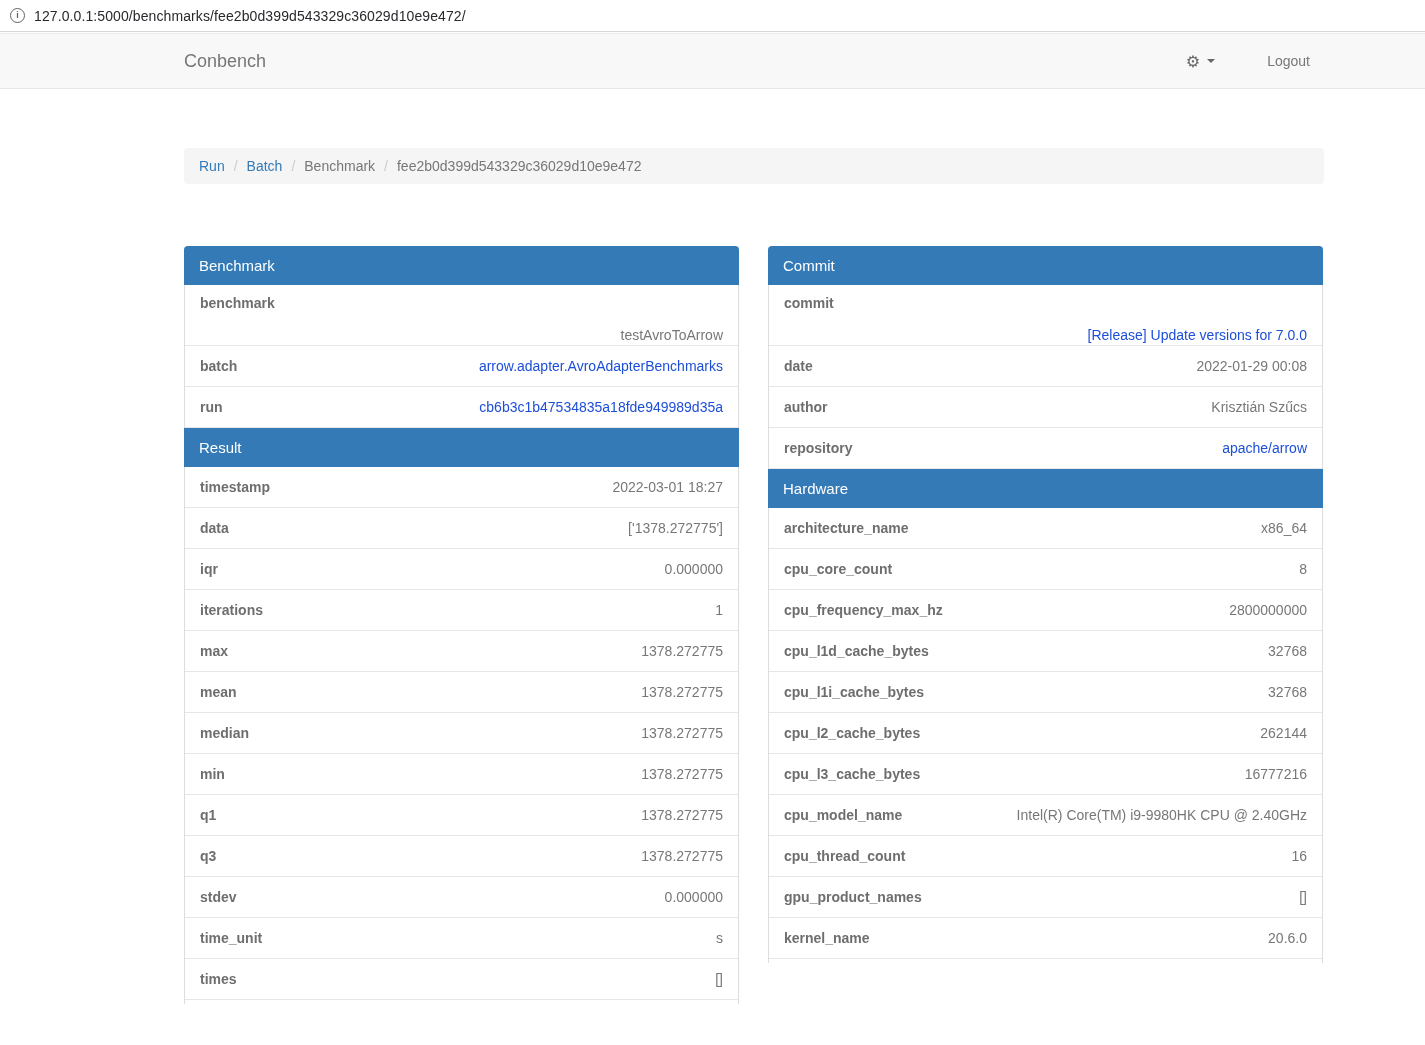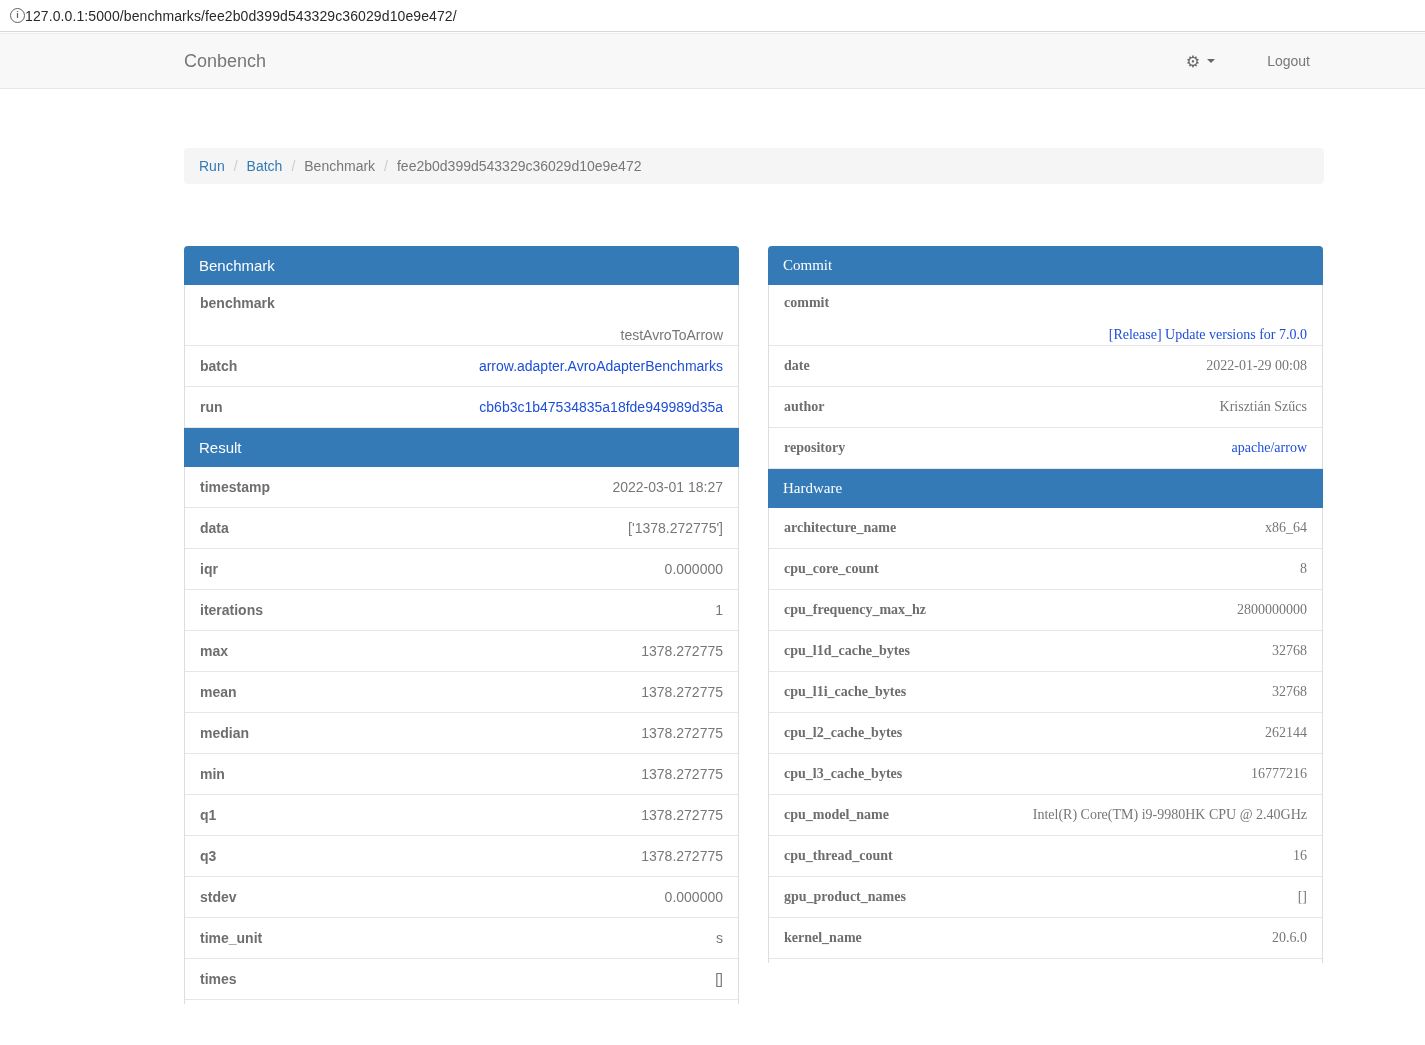--- a/index.html
+++ b/index.html
@@ -6,21 +6,21 @@
   html,body { width:1425px; height:1045px; overflow:hidden; background:#fff;
     font-family:"Liberation Sans","DejaVu Sans",sans-serif; position:relative; }
 
   
   .urlbar { position:absolute; top:0; left:0; width:1425px; height:32px; background:#fff;
     border-bottom:1px solid #d8d8d8; display:flex; align-items:center; }
   .info-icon { margin-left:10px; width:15px; height:15px; border:1.5px solid #5f6368;
     border-radius:50%; color:#5f6368; font-size:9px; font-weight:bold; line-height:12px;
     text-align:center; flex:0 0 auto; }
   .info-icon::before { content:"i"; }
-  .url-text { font-size:14px; color:#27292d; letter-spacing:0.1px; }
+  .url-text { margin-left:9px; font-size:14px; color:#27292d; letter-spacing:0.1px; }
 
   
   .navbar { position:absolute; top:33px; left:0; width:1425px; height:56px; background:#f8f8f8;
     border-top:1px solid #ececec; border-bottom:1px solid #e7e7e7;padding-left:36px; }
   .brand { position:absolute; left:184px; top:0; height:54px; display:flex; align-items:center;
     font-size:18px; color:#777; cursor:pointer; }
   .nav-right { position:absolute; right:115px; top:0; height:54px; display:flex;
     align-items:center; gap:32px; }
   .gear-btn { color:#666; font-size:16px; display:flex; align-items:center; gap:7px; cursor:pointer; }
   .caret { width:0; height:0; border-left:4px solid transparent; border-right:4px solid transparent;
@@ -31,21 +31,21 @@
   .breadcrumb { position:absolute; left:184px; top:148px; width:1140px; height:36px;
     background:#f5f5f5; border-radius:4px; padding:8px 15px; font-size:14px;
     display:flex; align-items:center; }
   .crumb-link { color:#337ab7; text-decoration:none; cursor:pointer; }
   .crumb-active { color:#777; }
   .crumb-sep { color:#ccc; padding:0 9px; }
 
   
   .col { position:absolute; top:246px; width:555px; }
   #col-left  { left:184px; }
-  #col-right { left:768px;font-family:Liberation Serif, serif; }
+  #col-right { left:768px; }
   .panel-heading { height:39px; background:#337ab7; color:#fff; font-size:15px;
     display:flex; align-items:center; padding:0 15px; }
   .panel:first-child .panel-heading { border-radius:4px 4px 0 0; }
   .rows { border-left:1px solid #ddd; border-right:1px solid #ddd; background:#fff; }
   .trow { height:41px; border-bottom:1px solid #e6e6e6; display:flex;
     justify-content:space-between; align-items:center; padding:0 15px; font-size:14px; }
   .trow.tall { height:61px; display:block; padding:10px 15px; }
   .trow.tall .row-value { text-align:right; margin-top:16px; display:block; }
   .row-label { font-weight:bold; color:#6e6e6e; white-space:nowrap; }
   .row-value { color:#777; text-align:right; }

